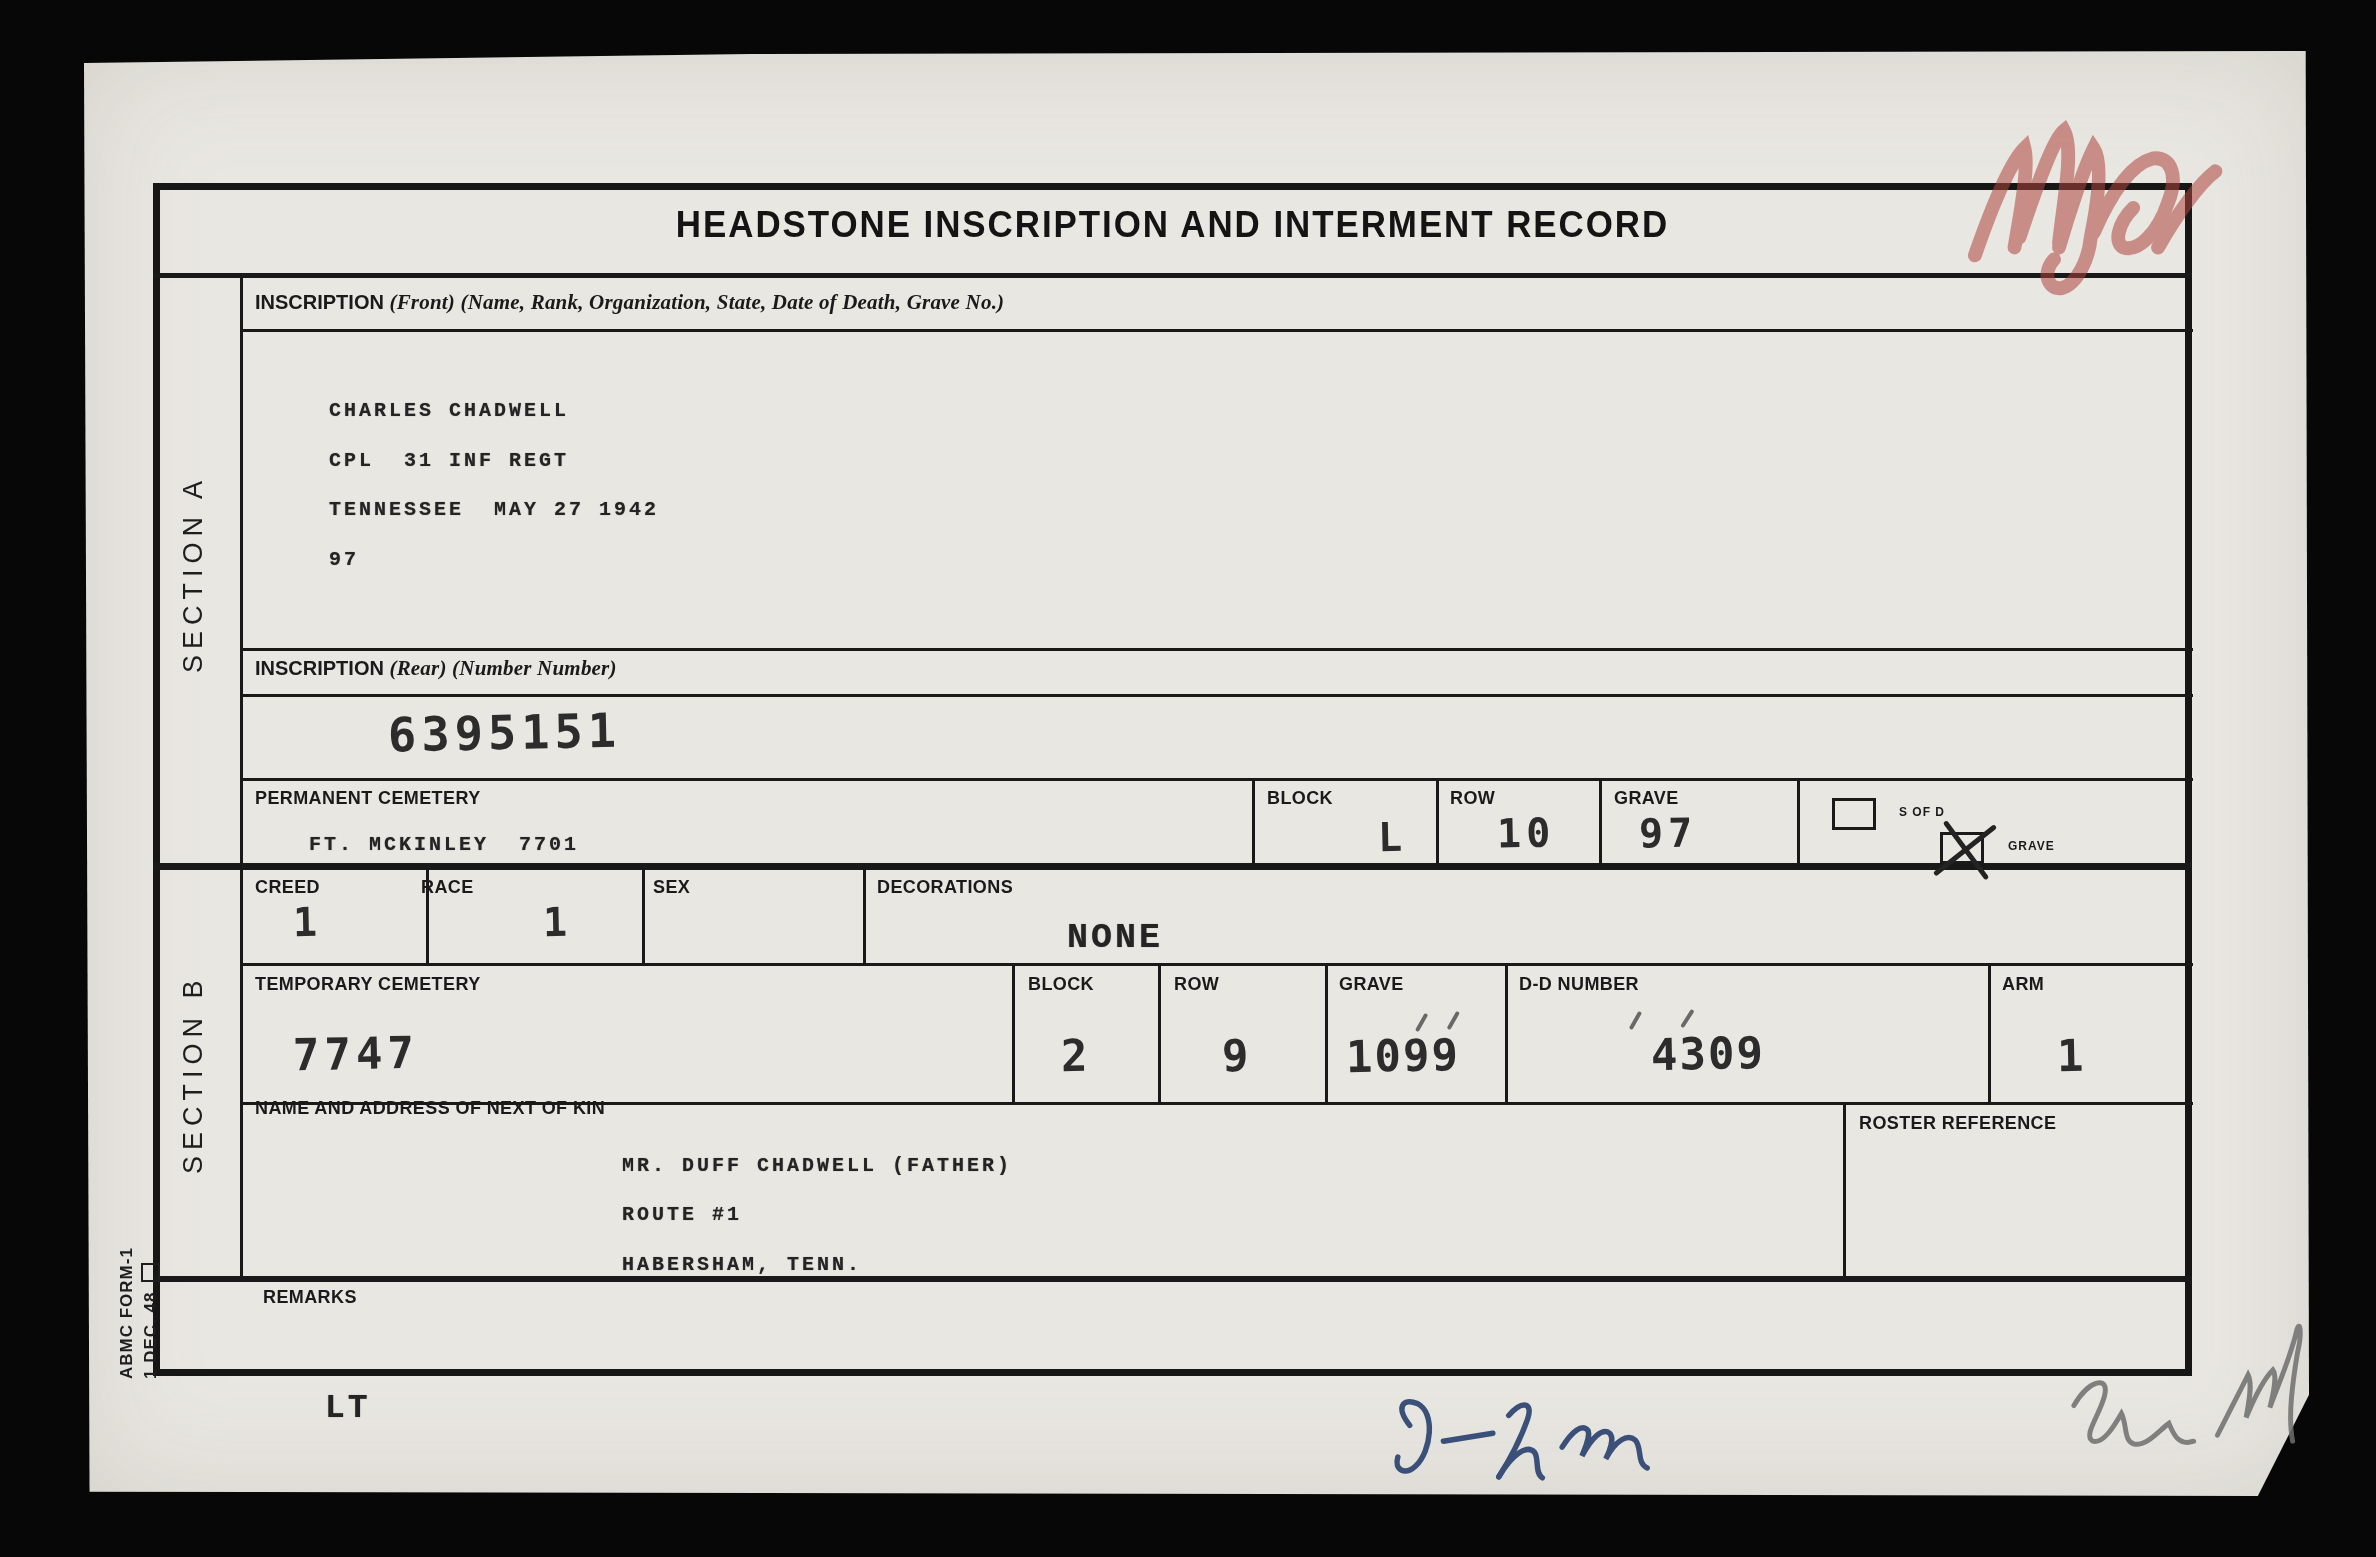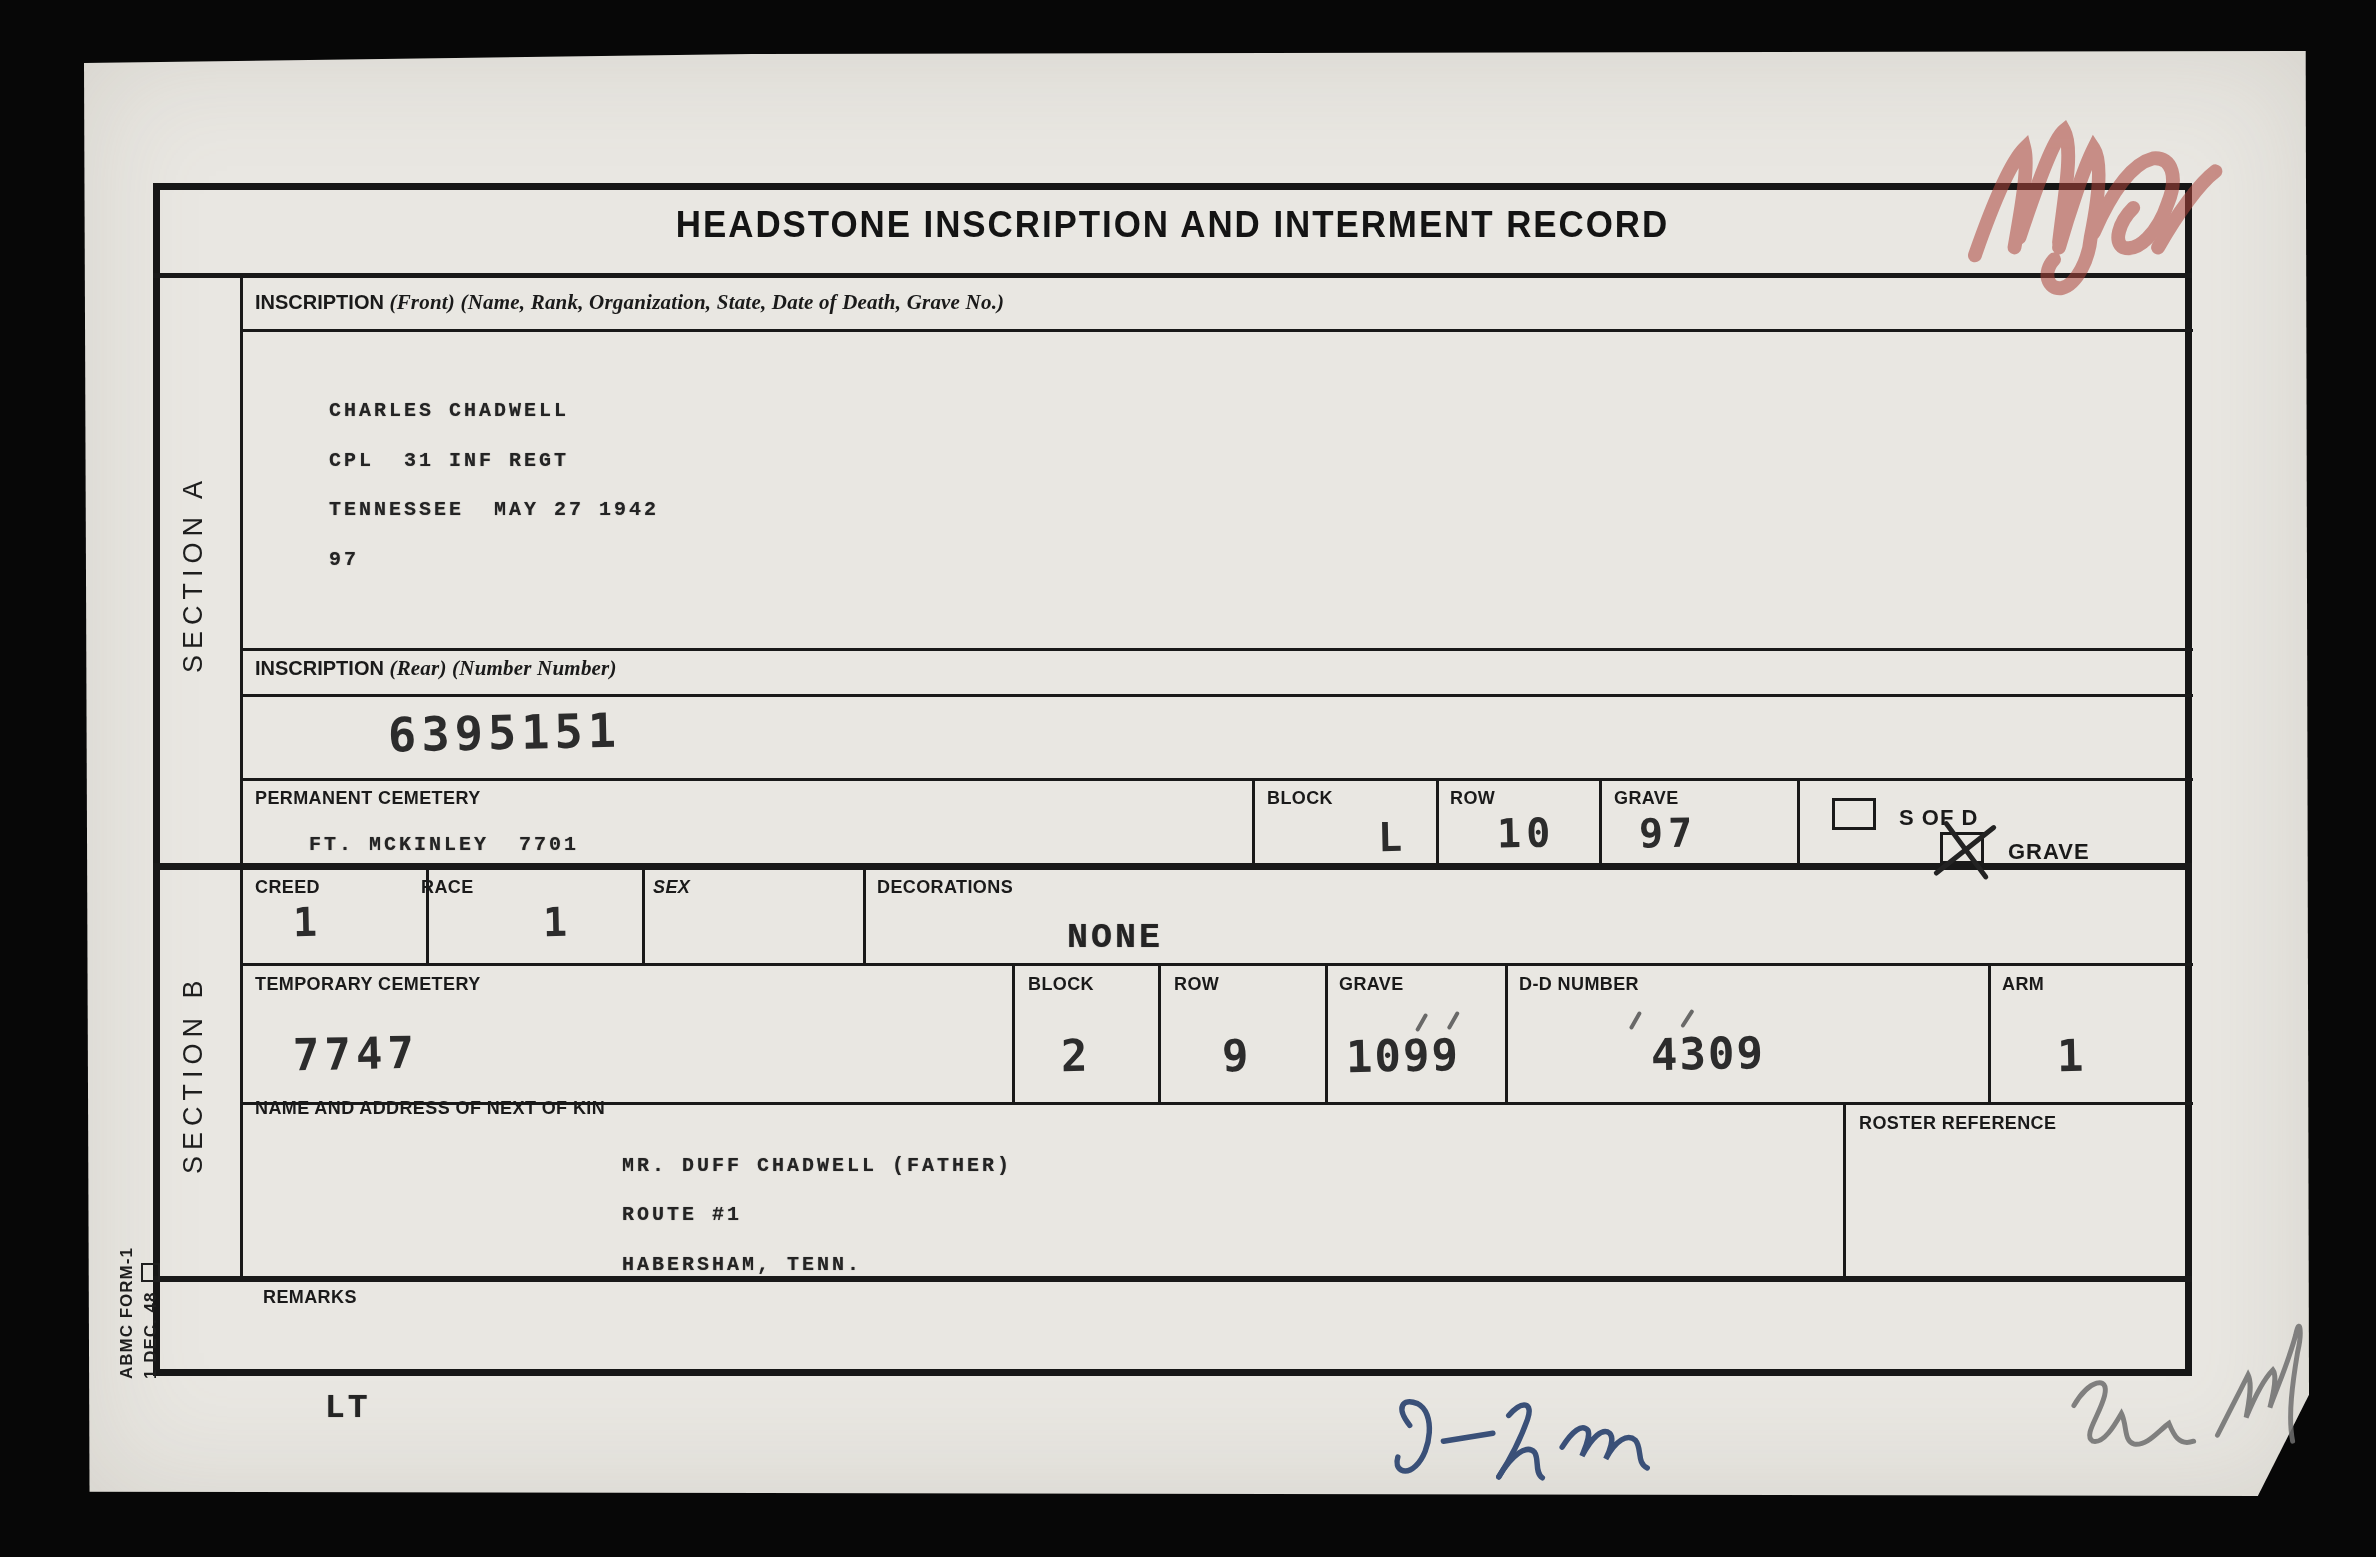--- a/index.html
+++ b/index.html
@@ -18,21 +18,21 @@
   .typed{position:absolute;font-family:"Liberation Mono",monospace;font-weight:700;color:#242424;
          font-size:20px;letter-spacing:3px;white-space:pre;line-height:50px;text-shadow:0 0 1px rgba(30,30,30,.55);}
   .hand{position:absolute;font-family:"DejaVu Sans Mono",monospace;font-weight:700;color:#2c2c2c;
         font-size:44px;letter-spacing:5px;white-space:pre;transform:rotate(-1.2deg);}
   .hand-sm{font-size:40px;}
   .vlabel{position:absolute;writing-mode:vertical-rl;transform:rotate(180deg);font-size:27px;letter-spacing:6px;
           color:#1e1e1e;text-align:center;white-space:pre;}
   .formnum{position:absolute;writing-mode:vertical-rl;transform:rotate(180deg);font-size:17px;font-weight:700;
            color:#1e1e1e;letter-spacing:1px;line-height:24px;white-space:pre;}
   .cb{position:absolute;border:3px solid #1a1a1a;background:transparent;box-sizing:border-box;}
-  .cb-lbl{position:absolute;font-size:22px;font-weight:700;color:#1a1a1a;letter-spacing:1px;}
+  .cb-lbl{position:absolute;font-size:12px;font-weight:700;color:#1a1a1a;letter-spacing:1px;}
   svg.marks{position:absolute;left:0;top:0;pointer-events:none;}
 </style>
 </head>
 <body>
 
 <div class="stage">
   <div class="paper"></div>
 
   <div class="outer"></div>
   <div class="title">HEADSTONE INSCRIPTION AND INTERMENT RECORD</div>
@@ -84,21 +84,21 @@
   <div class="hand hand-sm" style="left:1639px;top:810px;">97</div>
   <div class="cb" style="left:1832px;top:798px;width:44px;height:32px;"></div>
   <div class="cb-lbl" style="left:1899px;top:805px;">S OF D</div>
   <div class="cb" style="left:1940px;top:832px;width:44px;height:32px;"></div>
   <div class="cb-lbl" style="left:2008px;top:839px;">GRAVE</div>
 
   <div class="lbl" style="left:255px;top:877px;">CREED</div>
   <div class="hand hand-sm" style="left:293px;top:899px;">1</div>
   <div class="lbl" style="left:421px;top:877px;text-align:center;">RACE</div>
   <div class="hand hand-sm" style="left:543px;top:899px;">1</div>
-  <div class="lbl" style="left:653px;top:877px;font-style:italic;">SEX</div>
+  <div class="lbl" style="left:653px;top:877px;">SEX</div>
   <div class="lbl" style="left:877px;top:877px;">DECORATIONS</div>
   <div class="typed" style="left:1067px;top:913px;font-size:35px;">NONE</div>
 
   <div class="lbl" style="left:255px;top:974px;">TEMPORARY CEMETERY</div>
   <div class="hand" style="left:293px;top:1028px;">7747</div>
   <div class="lbl" style="left:1028px;top:974px;">BLOCK</div>
   <div class="hand" style="left:1061px;top:1030px;">2</div>
   <div class="lbl" style="left:1174px;top:974px;">ROW</div>
   <div class="hand" style="left:1222px;top:1030px;">9</div>
   <div class="lbl" style="left:1339px;top:974px;">GRAVE</div>

